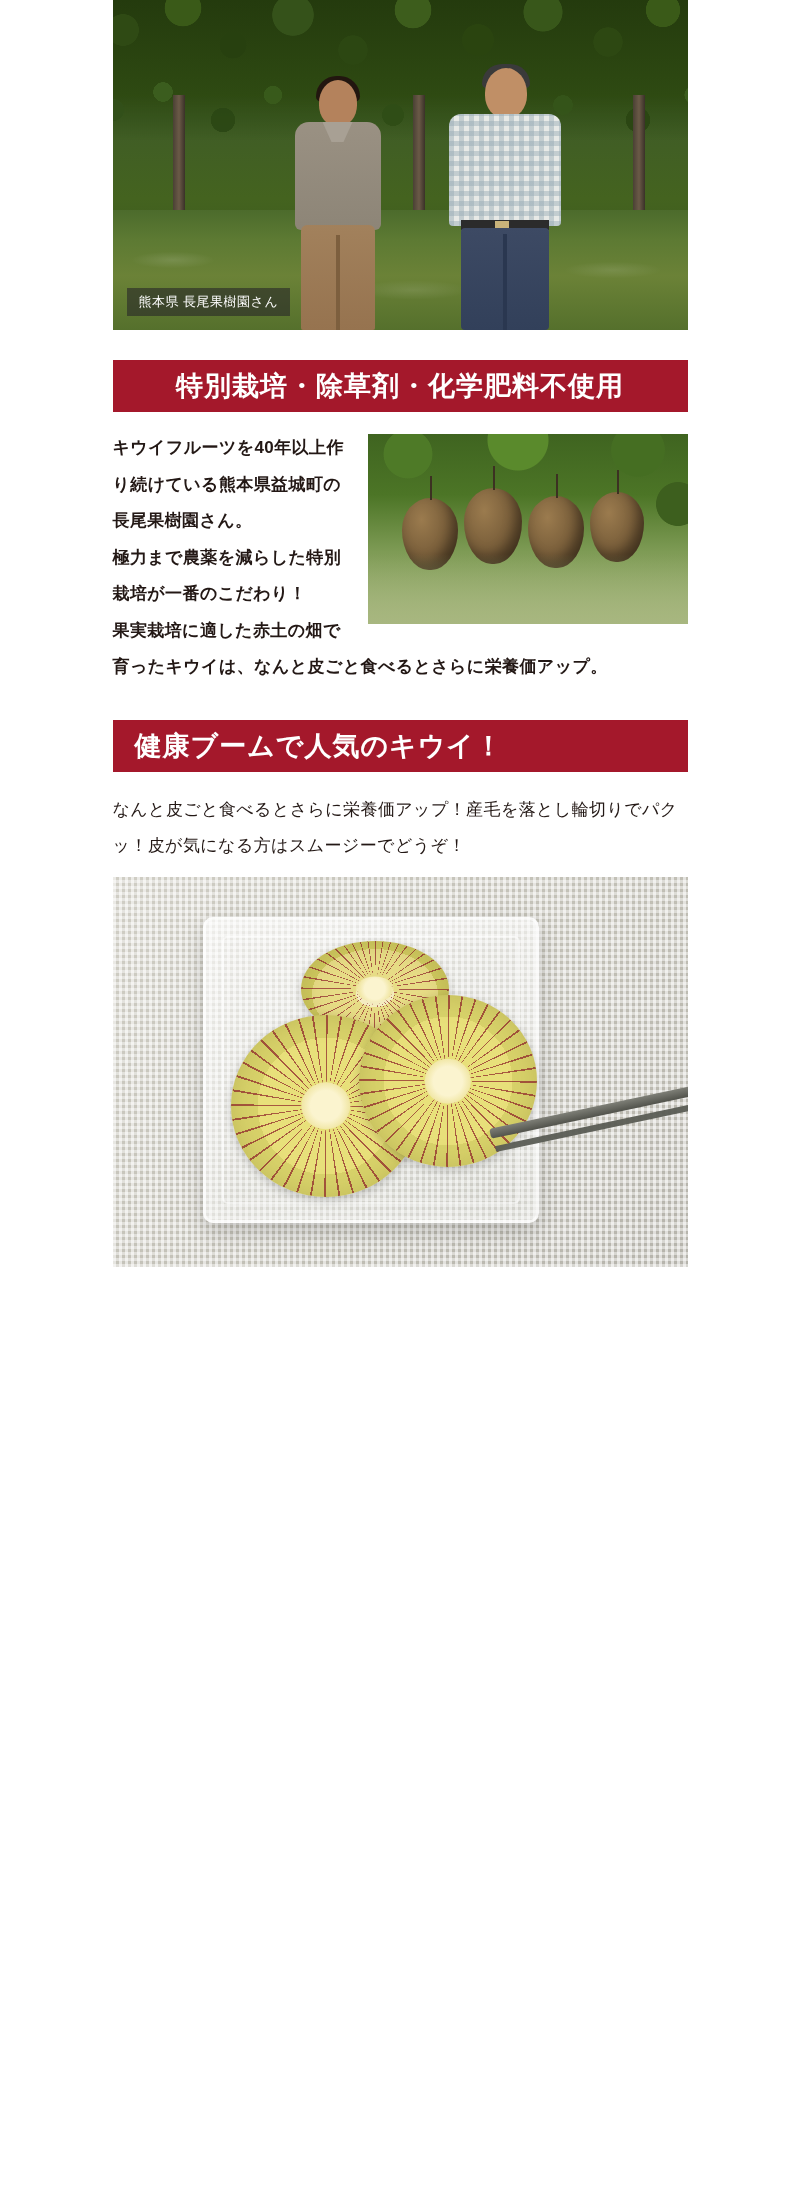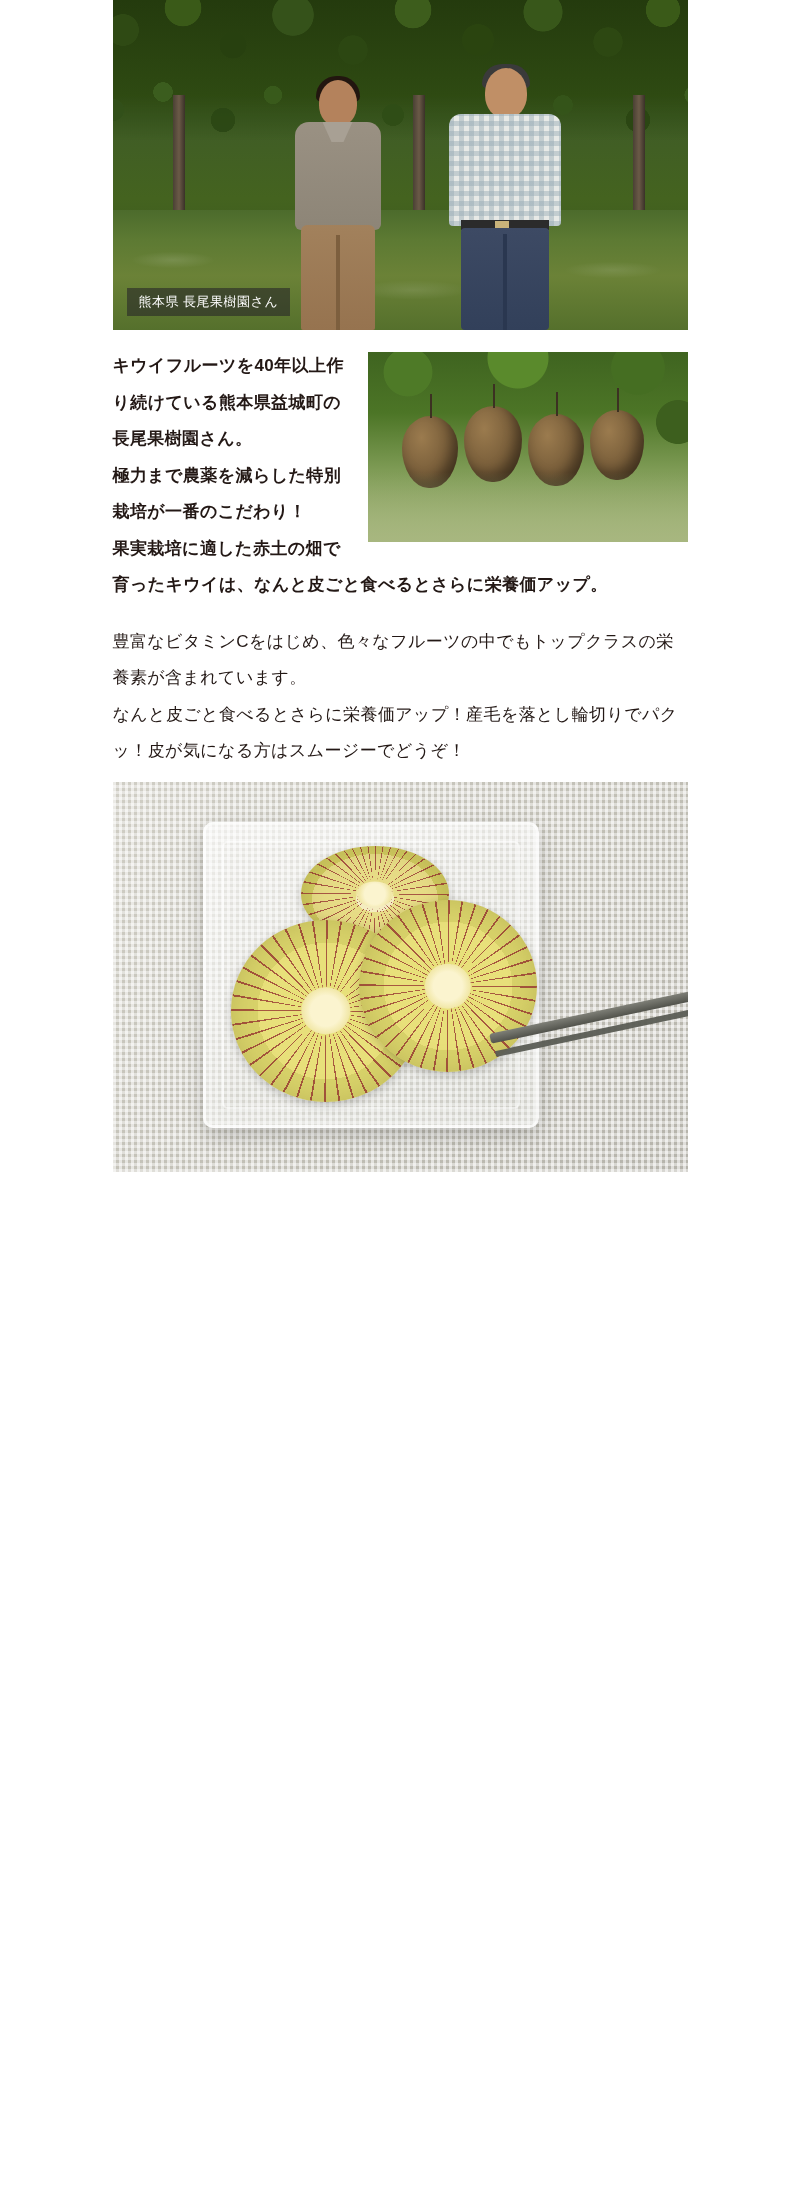--- a/index.html
+++ b/index.html
@@ -363,38 +363,39 @@
         <div class="hair"></div>
         <div class="head"></div>
         <div class="torso"></div>
         <div class="belt"></div>
         <div class="pants"></div>
       </div>
 
       <div class="hero-caption">熊本県  長尾果樹園さん</div>
     </div>
 
+    <div class="band band-1">特別栽培・除草剤・化学肥料不使用</div>
 
     <div class="sec1">
       <div class="kiwi-photo">
         <div class="bg"></div>
         <div class="kiwi-fruit kf1"></div>
         <div class="kiwi-fruit kf2"></div>
         <div class="kiwi-fruit kf3"></div>
         <div class="kiwi-fruit kf4"></div>
         <div class="blur"></div>
       </div>
       <p class="body-text p-block">キウイフルーツを40年以上作り続けている熊本県益城町の長尾果樹園さん。</p>
       <p class="body-text p-block">極力まで農薬を減らした特別栽培が一番のこだわり！</p>
       <p class="body-text p-block">果実栽培に適した赤土の畑で育ったキウイは、なんと皮ごと食べるとさらに栄養価アップ。</p>
     </div>
 
+    <div class="band band-2 left">健康ブームで人気のキウイ！</div>
 
     <div class="sec2">
-      <p class="body-text p-block">豊富なビタミンCをはじめ、色々なフルーツの中でもトップクラスの栄養素が含まれています。</p>
       <p class="body-text p-block">なんと皮ごと食べるとさらに栄養価アップ！産毛を落とし輪切りでパクッ！皮が気になる方はスムージーでどうぞ！</p>
     </div>
 
     <div class="bottom-photo">
       <div class="bp-bg"></div>
       <div class="glass-dish"></div>
       <div class="kiwi-slice ks3">
         <div class="rays"></div>
         <div class="core"></div>
       </div>

